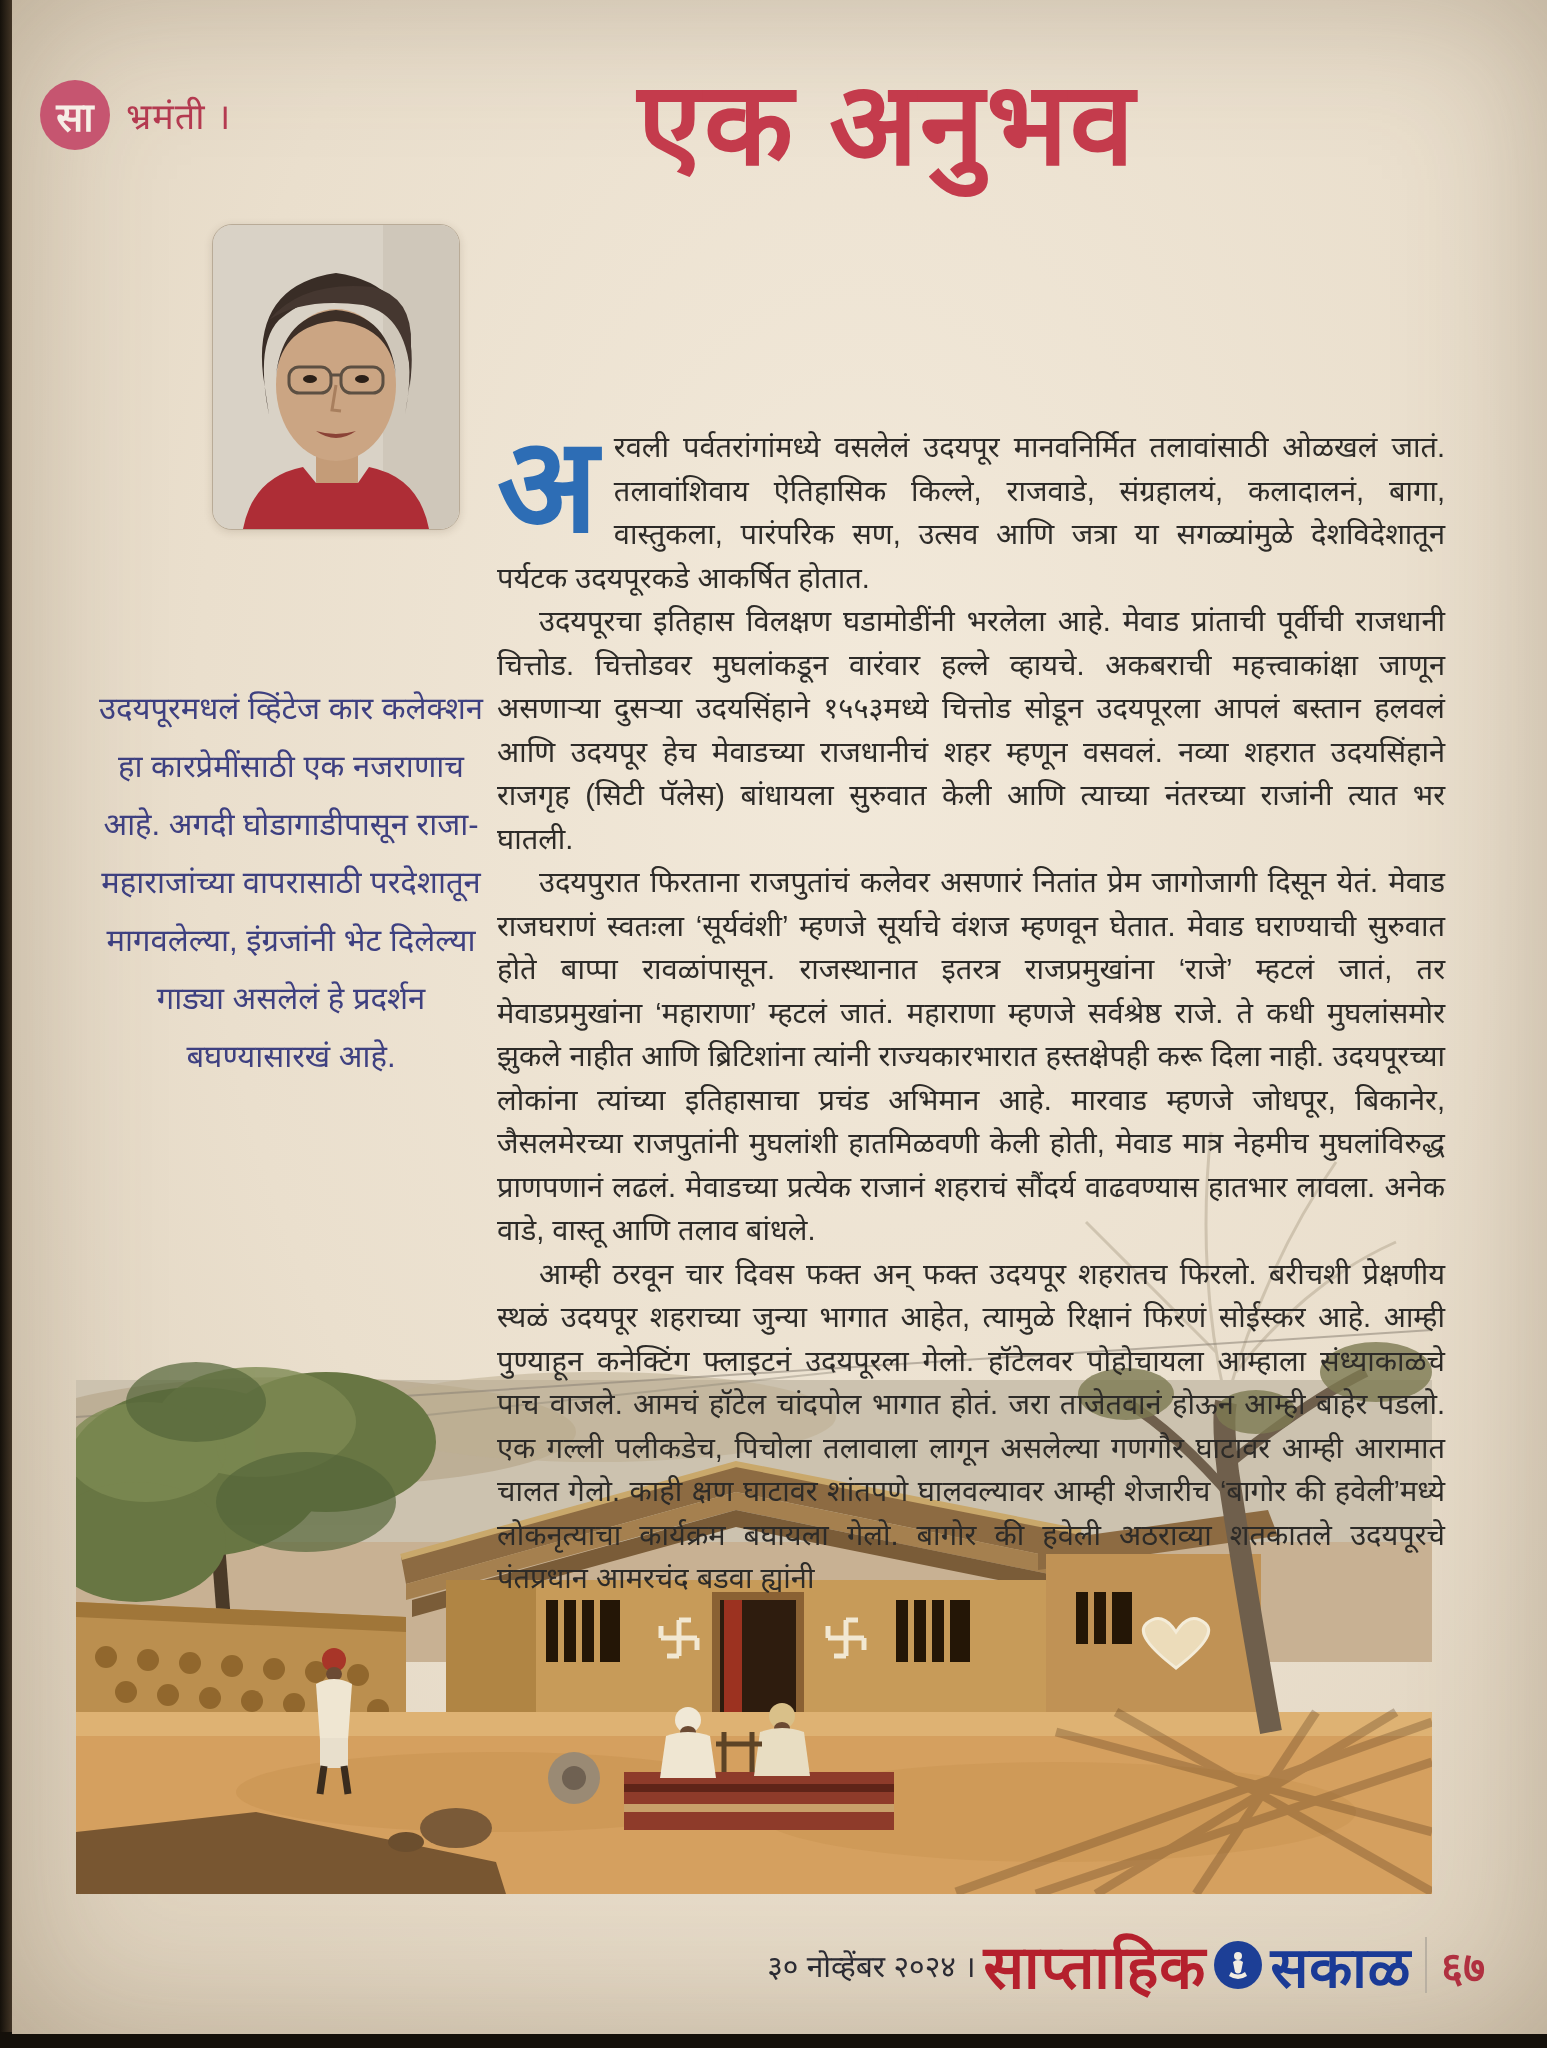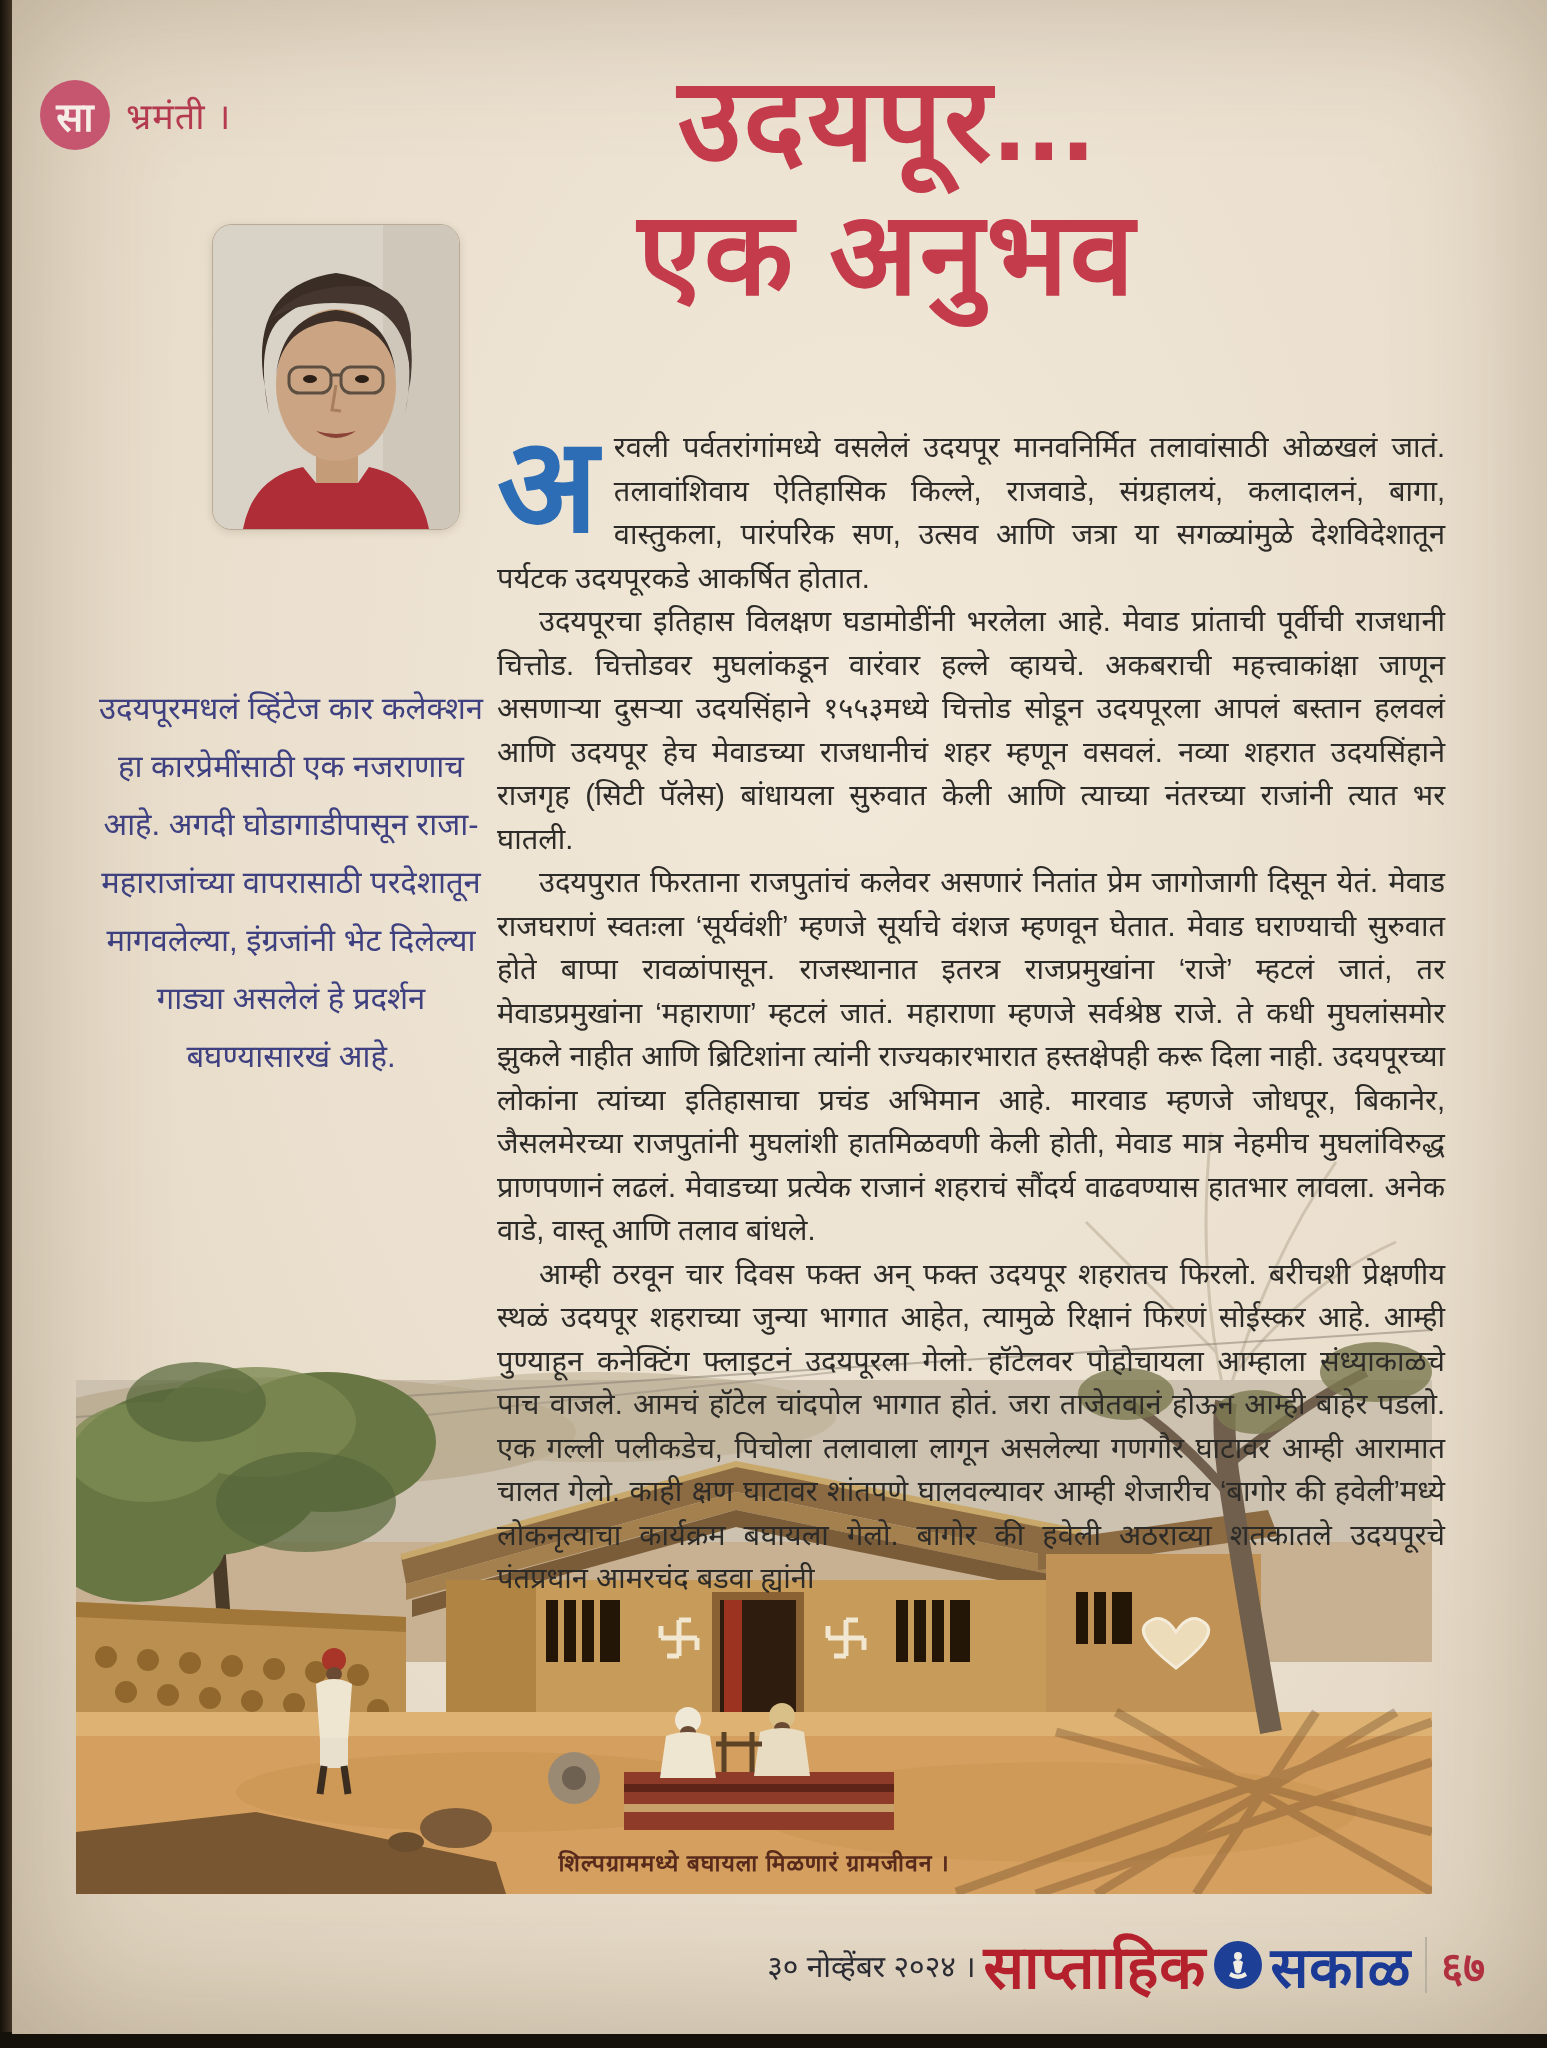--- a/index.html
+++ b/index.html
@@ -66,21 +66,20 @@
   <div class="paper">
 
     <div class="masthead">
       <div class="mast-logo">
         <span>सा</span>
       </div>
       <div class="section-label">भ्रमंती ।</div>
     </div>
 
     <div class="title-block">
-      <div class="title-line1">उदयपूर...</div>
       <div class="title-line2">एक अनुभव</div>
     </div>
 
     <div class="author-photo">
       <svg width="246" height="304" viewBox="0 0 246 304">
         <rect width="246" height="304" fill="#d9d2c6"></rect>
         <rect x="170" width="76" height="304" fill="#cfc7ba"></rect>
 
         <path d="M50 150 Q40 60 123 48 Q206 60 198 150 L192 190 Q205 120 180 95 Q150 70 123 72 Q96 70 66 95 Q42 120 56 190 Z" fill="#392d26"></path>
         <path d="M56 95 Q90 55 160 62 Q200 72 198 120 L198 160 Q196 90 150 80 Q90 72 56 95Z" fill="#453730"></path>
@@ -255,21 +254,20 @@
           <ellipse cx="706" cy="656" rx="8" ry="6" fill="#6b4a33"></ellipse>
           <path d="M684 660 Q706 652 728 660 L734 704 H678 Z" fill="#e8ddc2"></path>
           <path d="M640 672 H686 M648 660 V700 M676 660 V700" stroke="#5c4326" stroke-width="5" fill="none"></path>
         </g>
 
         <polygon points="0,760 180,740 420,790 430,822 0,822" fill="#3a2512" opacity="0.6"></polygon>
         <ellipse cx="380" cy="756" rx="36" ry="20" fill="#7a5a38"></ellipse>
         <ellipse cx="330" cy="770" rx="18" ry="10" fill="#6b4e2e"></ellipse>
       </svg>
     </div>
-    <div class="photo-caption">शिल्पग्राममध्ये बघायला मिळणारं ग्रामजीवन ।</div>
 
     <div class="footer">
       <span class="footer-date">३० नोव्हेंबर २०२४ ।</span>
       <span class="brand-red">साप्ताहिक</span>
       <span class="brand-logo">
         <svg width="30" height="34" viewBox="0 0 30 34">
           <circle cx="15" cy="8" r="4" fill="#f2ede2"></circle>
           <path d="M10 14 Q15 10 20 14 L18 24 Q15 27 12 24 Z" fill="#f2ede2"></path>
           <path d="M6 28 Q15 34 24 28 L22 24 Q15 29 8 24 Z" fill="#f2ede2"></path>
         </svg>

